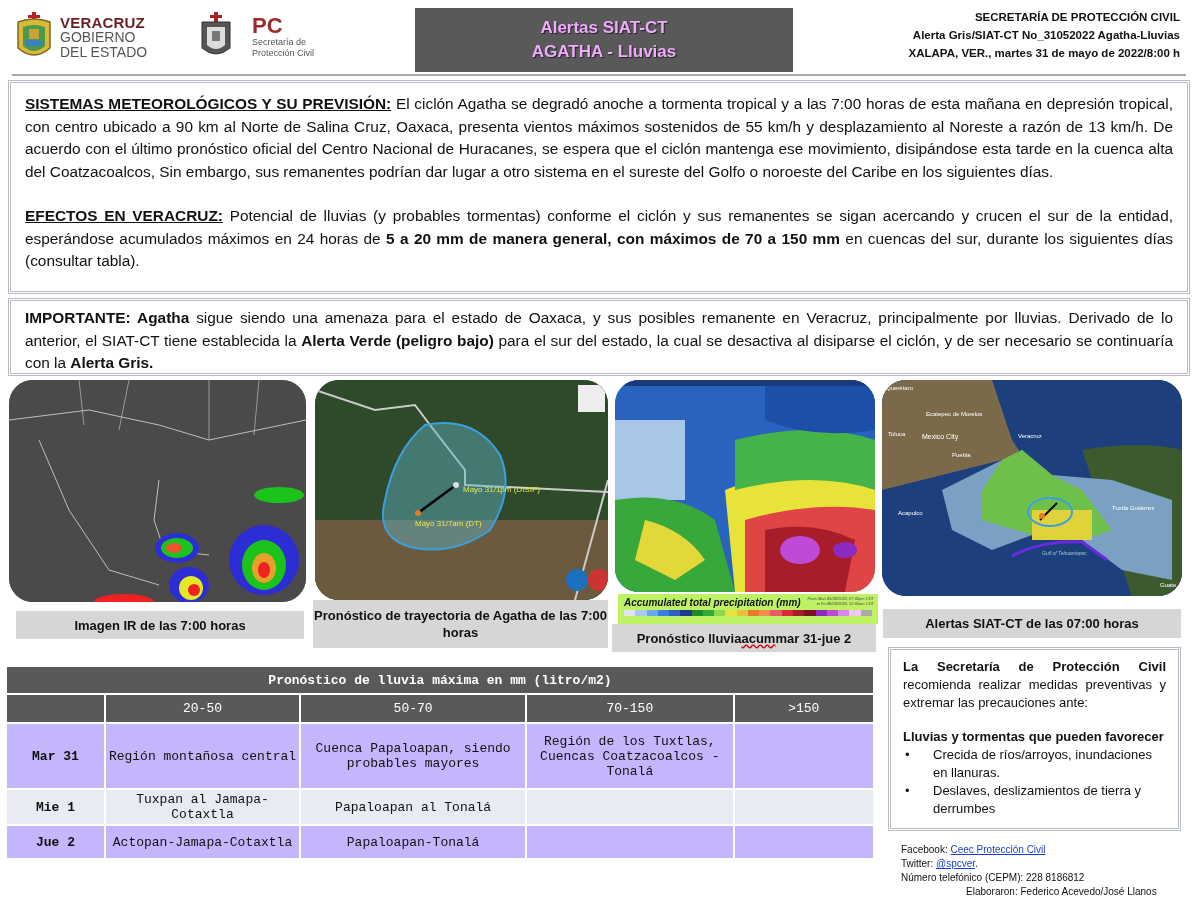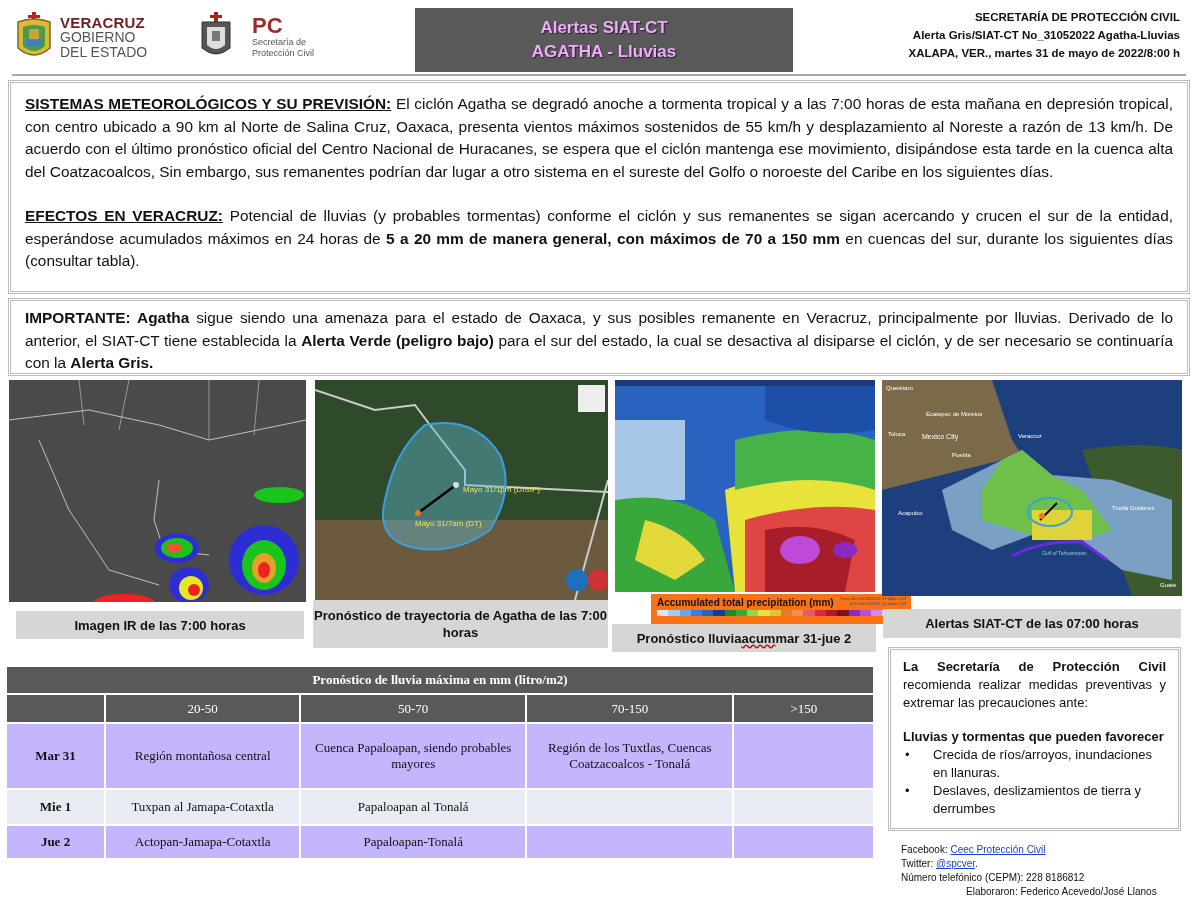--- a/index.html
+++ b/index.html
@@ -21,41 +21,41 @@
   .header-rule { position: absolute; left: 12px; right: 12px; top: 74px; height: 2px; background: #a9a9a9; }
 
   
   .box { position: absolute; left: 8px; right: 8px; border: 3px double #b8bcc4; background: #fff; font-size: 15.4px; line-height: 22.5px; text-align: justify; padding: 4px 14px; }
   .box-main { top: 80px; height: 214px; padding-top: 10px; }
   .box-imp { top: 298px; height: 78px; padding-top: 6px; }
   .u { text-decoration: underline; font-weight: bold; }
   .para + .para { margin-top: 22px; }
 
   
-  .img { position: absolute; overflow: hidden; }
+  .img { position: absolute; overflow: hidden; border-radius: 24px; }
   .img-ir { left: 9px; top: 380px; width: 297px; height: 222px; background: #555; }
   .img-track { left: 315px; top: 380px; width: 293px; height: 220px; background: #2f4a28; }
   .img-rain { left: 615px; top: 380px; width: 260px; height: 212px; background: #2a6ec4; }
   .img-alert { left: 882px; top: 380px; width: 300px; height: 216px; background: #1d3f7d; }
 
   .caption { position: absolute; background: #d6d6d6; font-weight: bold; font-size: 13px; text-align: center; color: #111; display: flex; align-items: center; justify-content: center; line-height: 17px; }
   .cap-ir { left: 16px; top: 611px; width: 288px; height: 28px; }
   .cap-track { left: 313px; top: 600px; width: 295px; height: 48px; }
   .cap-rain { left: 612px; top: 624px; width: 264px; height: 28px; }
   .cap-alert { left: 883px; top: 609px; width: 298px; height: 29px; }
   .wavy { text-decoration: underline wavy #c00; }
 
-  .legend-strip { position: absolute; left: 651px; top: 594px; width: 260px; height: 30px; background: #f97316; }
+  .legend-strip { position: absolute; left: 618px; top: 594px; width: 260px; height: 30px; background: #bef264; font-style: italic; }
   .legend-title { font-weight: bold; font-size: 10px; position: absolute; left: 6px; top: 3px; }
   .legend-meta { position: absolute; right: 4px; top: 2px; font-size: 4px; color: #444; text-align: right; line-height: 5px; }
   .legend-bar { position: absolute; left: 6px; top: 16px; width: 248px; height: 6px; display: flex; }
   .legend-bar span { flex: 1; }
 
   
-  .rain-table { position: absolute; left: 5px; top: 665px; width: 870px; border-collapse: separate; border-spacing: 2px; font-family: Liberation Serif, serif; font-size: 13px; }
+  .rain-table { position: absolute; left: 5px; top: 665px; width: 870px; border-collapse: separate; border-spacing: 2px; font-family: Liberation Mono, monospace; font-size: 13px; }
   .rain-table td, .rain-table th { text-align: center; vertical-align: middle; }
   .t-title { background: #595959; color: #fff; height: 26px; font-weight: bold; font-size: 13px; }
   .t-head th { background: #d1d6e3; height: 26px; font-weight: bold; }
   .t-range td { background: #595959; color: #fff; height: 27px; }
   .t-row td { background: #c4b5fd; }
   .t-row.alt td { background: #e8ebf2; }
   .t-row td.day { font-weight: bold; }
 
   
   .info-box { position: absolute; left: 888px; top: 647px; width: 293px; height: 184px; border: 3px double #b8bcc4; padding: 8px 12px; font-size: 13px; line-height: 18px; }

